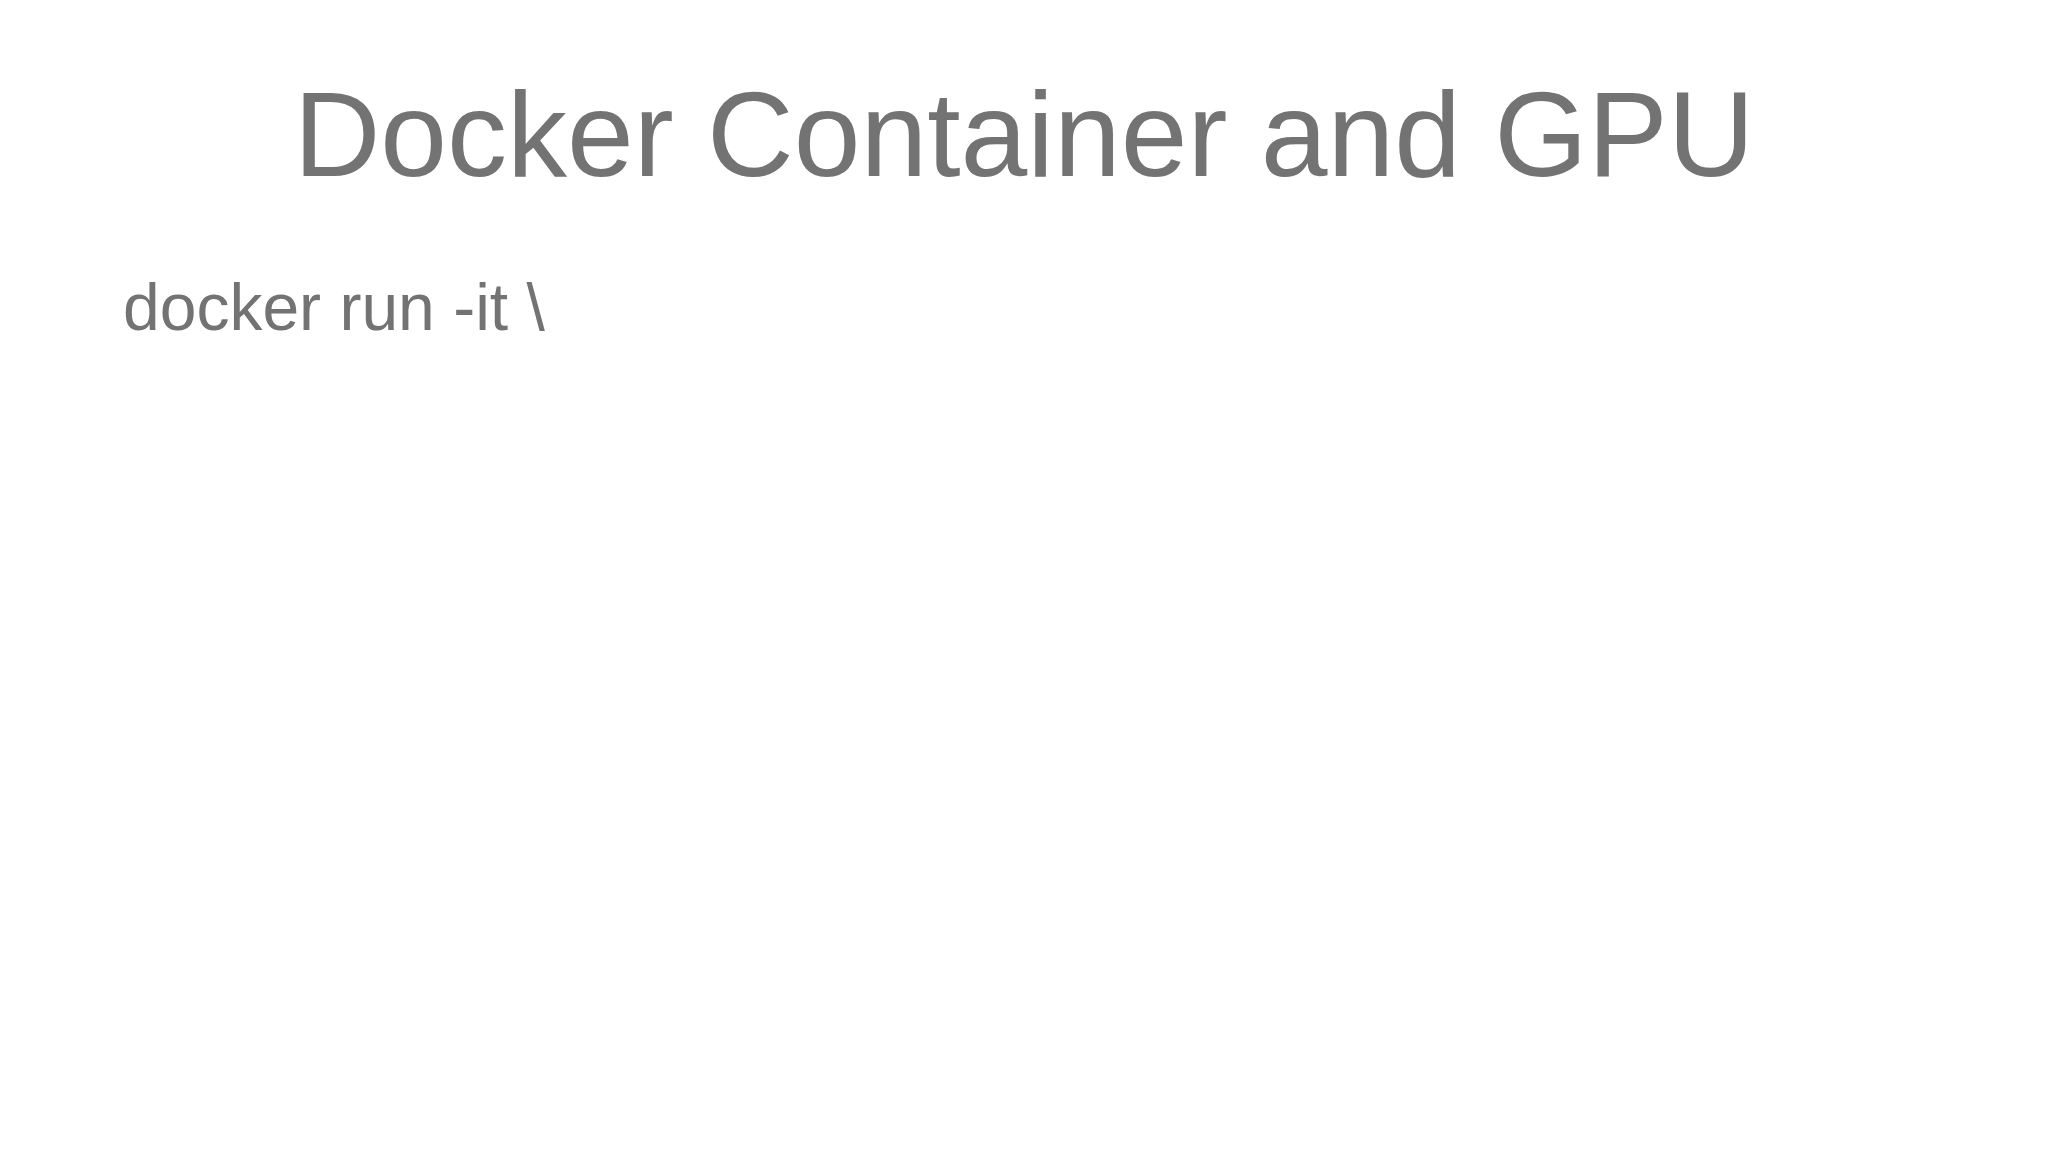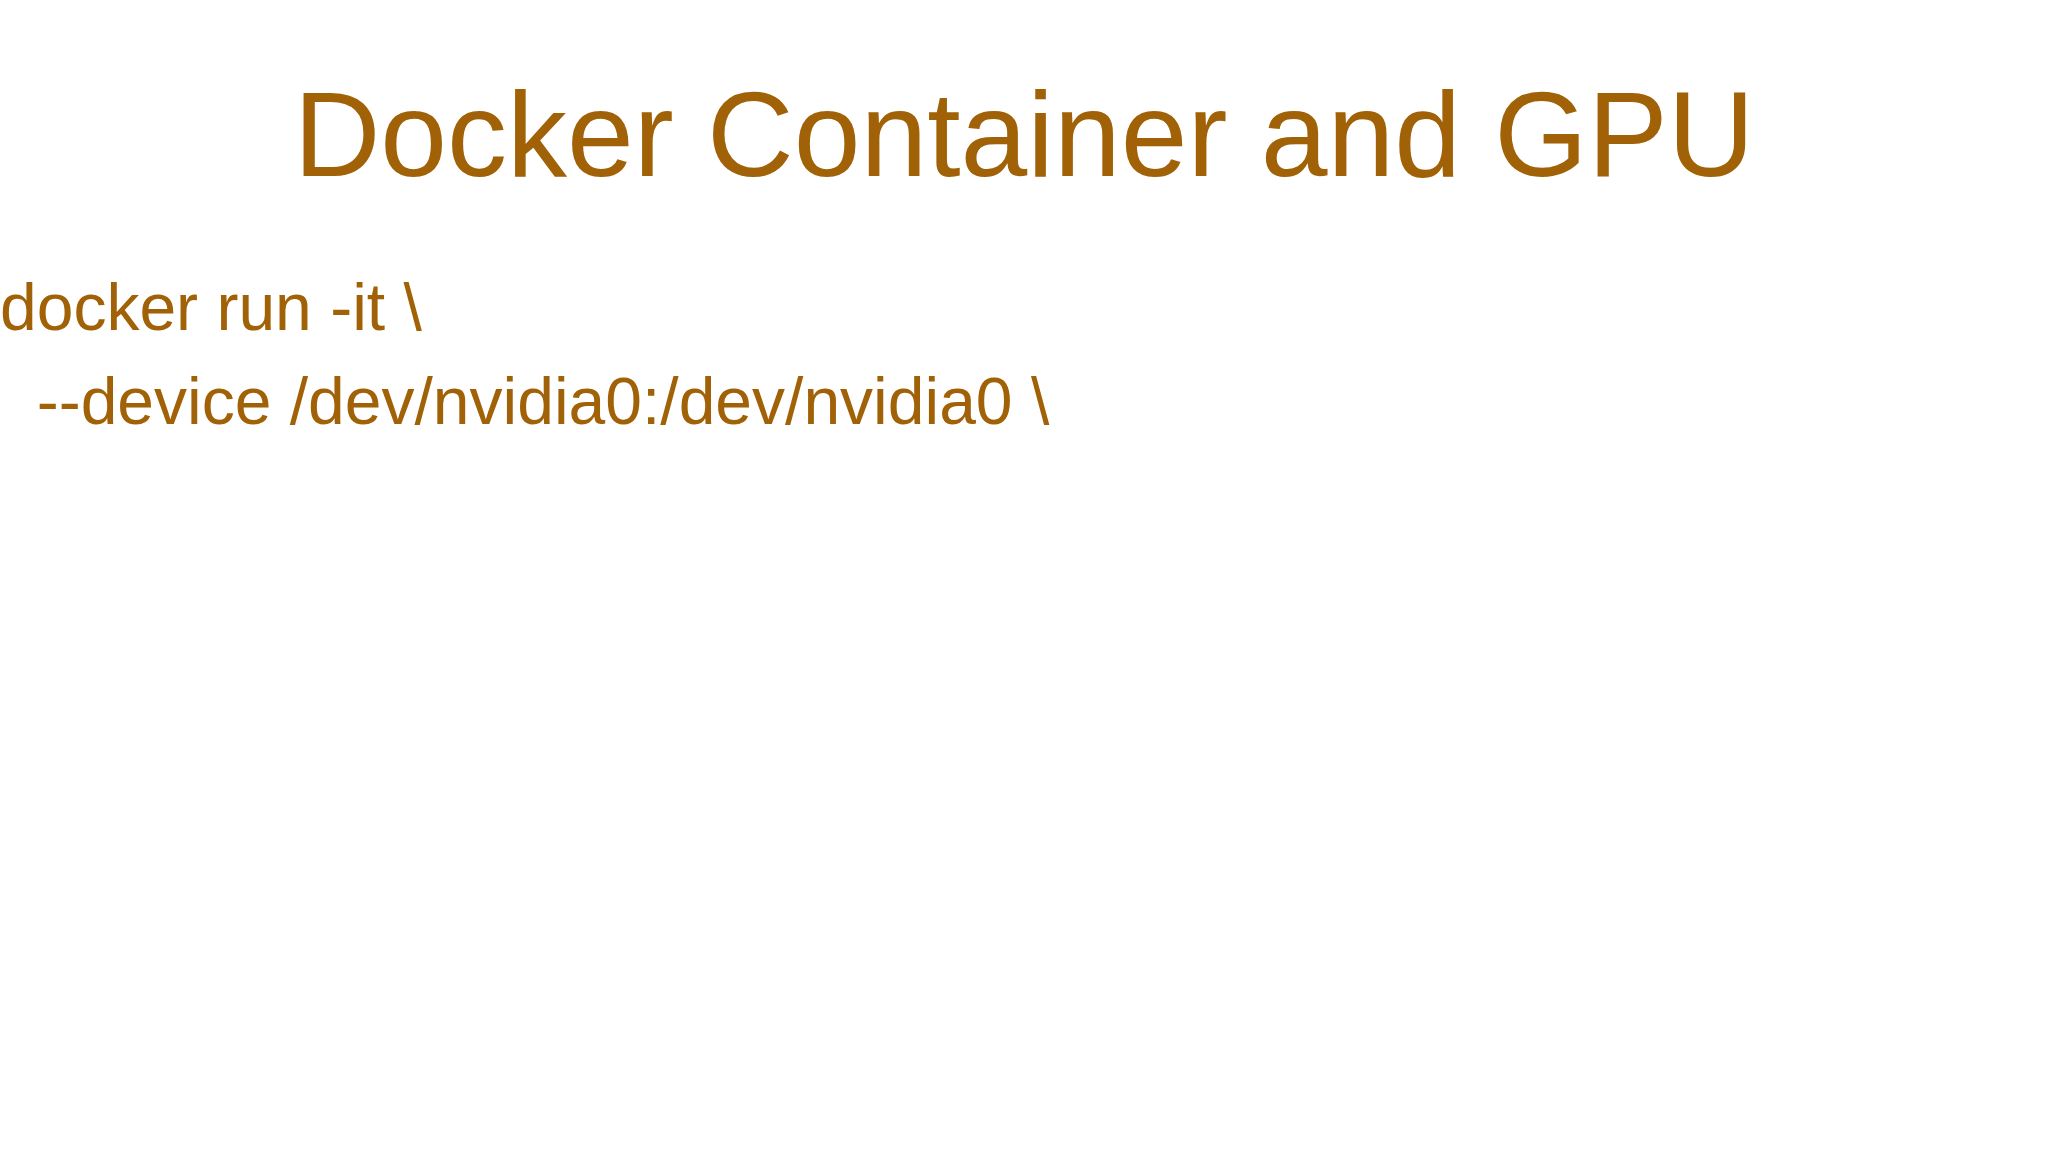--- a/index.html
+++ b/index.html
@@ -6,45 +6,45 @@
     margin: 0;
     padding: 0;
   }
   .slide {
     position: relative;
     width: 2048px;
     height: 1152px;
     background: #ffffff;
     overflow: hidden;
     font-family: "Liberation Sans", sans-serif;
-    color: #a16207;
+    color: #737373;
   }
   .slide-title {
     margin: 0;
     padding-top: 62px;
     text-align: center;
     font-size: 120px;
     line-height: 1.2;
     font-weight: 400;
     letter-spacing: 0px;
     white-space: nowrap;
   }
   .code-block {
     margin-top: 54px;
+    margin-left: 123px;
   }
   .code-line {
     font-size: 66px;
     line-height: 94px;
     font-weight: 400;
     white-space: pre; 
   }
 </style>
 </head>
 <body>
 
 <div class="slide">
   <h1 class="slide-title">Docker Container and GPU</h1>
 
   <div class="code-block">
     <div class="code-line">docker run -it \</div>
-    <div class="code-line">  --device /dev/nvidia0:/dev/nvidia0 \</div>
   </div>
 </div>
 
 </body></html>

